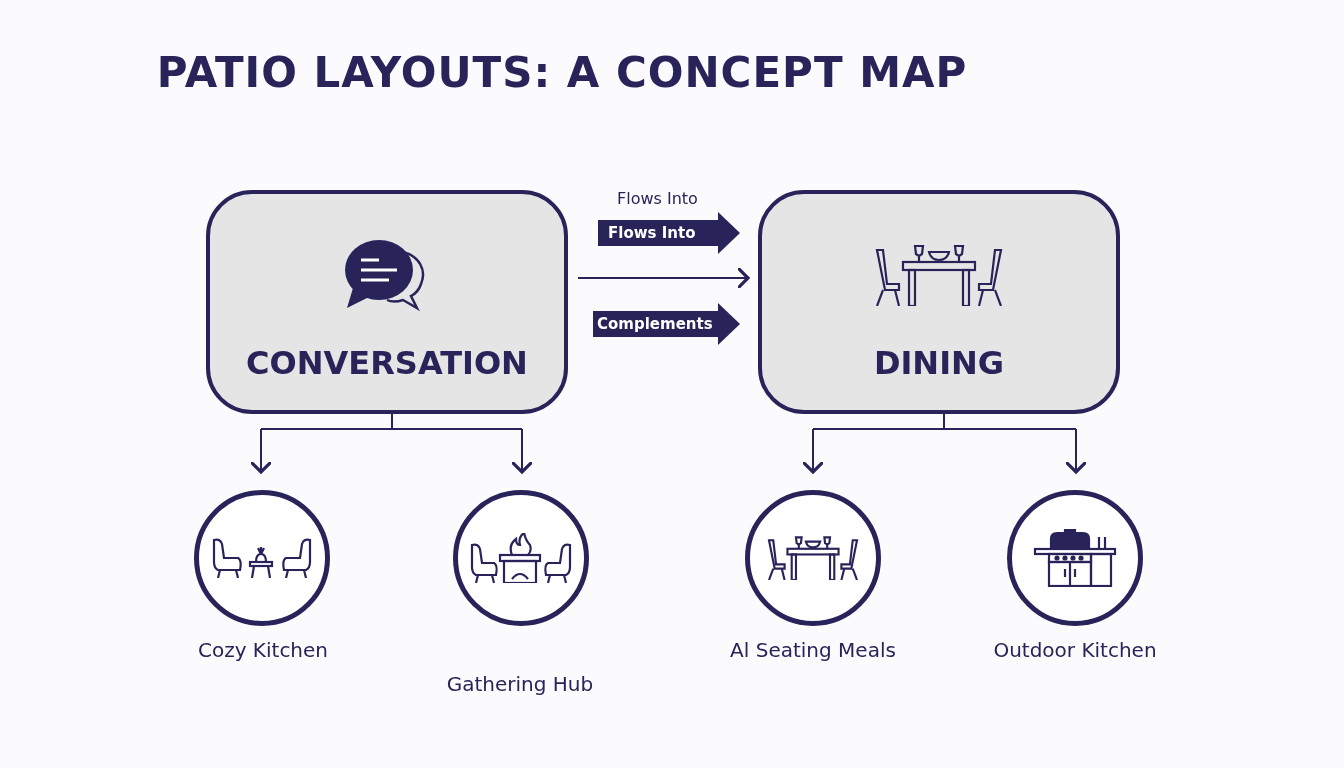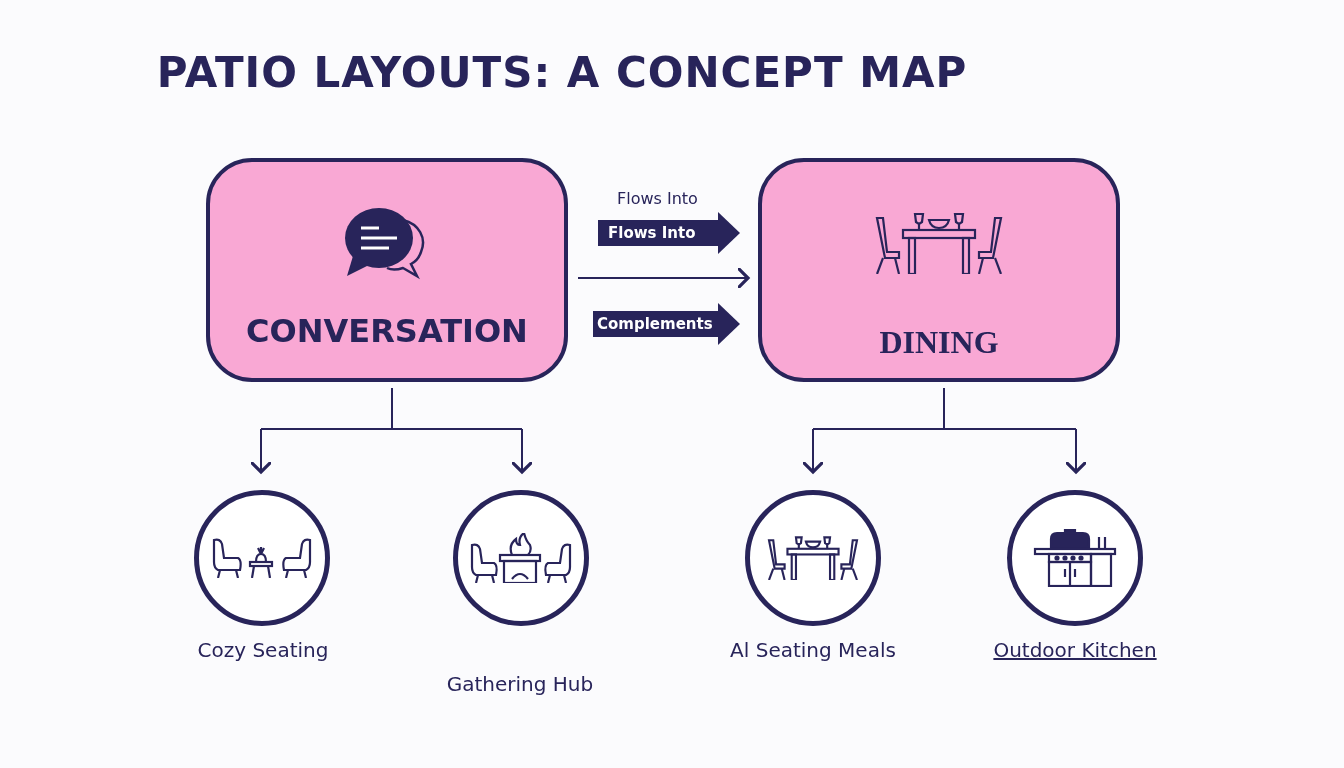--- a/index.html
+++ b/index.html
@@ -8,22 +8,23 @@
     background:#fbfbfd;
     font-family:"DejaVu Sans", sans-serif;
     color:#28245a;
   }
   .title {
     position:absolute; left:0; top:48px; width:1124px; text-align:center;
     font-size:42px; font-weight:bold; letter-spacing:1px; color:#28245a;
   }
   .box {
     position:absolute; width:362px; height:224px;
-    border:4px solid #28245a; border-radius:46px; background:#f9a8d4;
+    border:4px solid #28245a; border-radius:46px; background:#e5e5e5;
     box-sizing:border-box;
+    margin-top:32px;
   }
   .box-label {
     position:absolute; left:0; width:100%; text-align:center;
     font-size:32px; font-weight:bold; color:#28245a; top:150px;
   }
   .box-icon { position:absolute; left:50%; transform:translateX(-50%); }
   .arrow {
     position:absolute; height:26px; background:#28245a; color:#fff;
     font-size:15px; font-weight:bold; line-height:26px; padding-left:10px;
     box-sizing:border-box;
@@ -98,21 +99,21 @@
       <path d="M42 2 L50 2 L49 10 L46 12 L43 10 Z"></path>
         <line x1="46" y1="12" x2="46" y2="18"></line>
       <path d="M82 2 L90 2 L89 10 L86 12 L83 10 Z"></path>
         <line x1="86" y1="12" x2="86" y2="18"></line>
       <path d="M56 8 L76 8 Q74 16 66 16 Q58 16 56 8 Z"></path>
       <path d="M128 6 L122 6 L118 40 L106 40 L106 46 L120 46 Z"></path>
       <line x1="122" y1="46" x2="128" y2="62"></line>
         <line x1="110" y1="46" x2="106" y2="62"></line>
     </g>
   </svg>
-  <div class="box-label" style="top:162px;font-family:Liberation Serif, serif;">DINING</div>
+  <div class="box-label" style="top:150px;">DINING</div>
 </div>
 
 <div class="rel-caption" style="left:617px; top:189px;">Flows Into</div>
 <div class="arrow" style="left:598px; top:220px; width:120px;">
   <span>Flows Into</span>
 </div>
 <div class="arrow" style="left:593px; top:311px; width:125px; padding-left:4px;">
   <span>Complements</span>
 </div>
 
@@ -126,21 +127,21 @@
       <line x1="44" y1="28" x2="42" y2="40"></line>
         <line x1="58" y1="28" x2="60" y2="40"></line>
       <path d="M46 24 Q46 16 51 16 Q56 16 56 24"></path>
       <path d="M51 16 L48 10 M51 16 L54 10 M51 16 L51 9"></path>
       <path d="M100 2 Q94 0 92 6 L90 20 L76 20 Q72 22 74 32 L96 32 Q100 30 100 24 Z"></path>
       <line x1="94" y1="32" x2="96" y2="40"></line>
         <line x1="78" y1="32" x2="76" y2="40"></line>
     </g>
   </svg>
 </div>
-<div class="leaf-label" style="left:143px; top:638px;">Cozy Seating</div>
+<div class="leaf-label" style="left:143px; top:638px;">Cozy Kitchen</div>
 
 <div class="circle" style="left:453px; top:490px;">
   <svg width="106" height="50" viewBox="0 0 106 50">
     <g fill="none" stroke="#28245a" stroke-width="2.2">
       <path d="M4 12 Q10 10 12 16 L14 30 L26 30 Q30 32 28 42 L8 42 Q4 40 4 34 Z"></path>
       <line x1="10" y1="42" x2="8" y2="50"></line>
         <line x1="24" y1="42" x2="26" y2="50"></line>
       <rect x="32" y="22" width="40" height="6"></rect>
       <rect x="36" y="28" width="32" height="22"></rect>
       <path d="M44 46 Q52 36 60 46"></path>
@@ -189,13 +190,13 @@
       <rect x="16" y="33" width="42" height="24"></rect>
       <line x1="37" y1="33" x2="37" y2="57"></line>
       <line x1="32" y1="40" x2="32" y2="48"></line>
         <line x1="42" y1="40" x2="42" y2="48"></line>
       <rect x="58" y="25" width="20" height="32"></rect>
       <line x1="66" y1="8" x2="66" y2="20"></line>
         <line x1="72" y1="8" x2="72" y2="20"></line>
     </g>
   </svg>
 </div>
-<div class="leaf-label" style="left:955px; top:638px;text-decoration:underline;">Outdoor Kitchen</div>
+<div class="leaf-label" style="left:955px; top:638px;">Outdoor Kitchen</div>
 
 </body></html>

